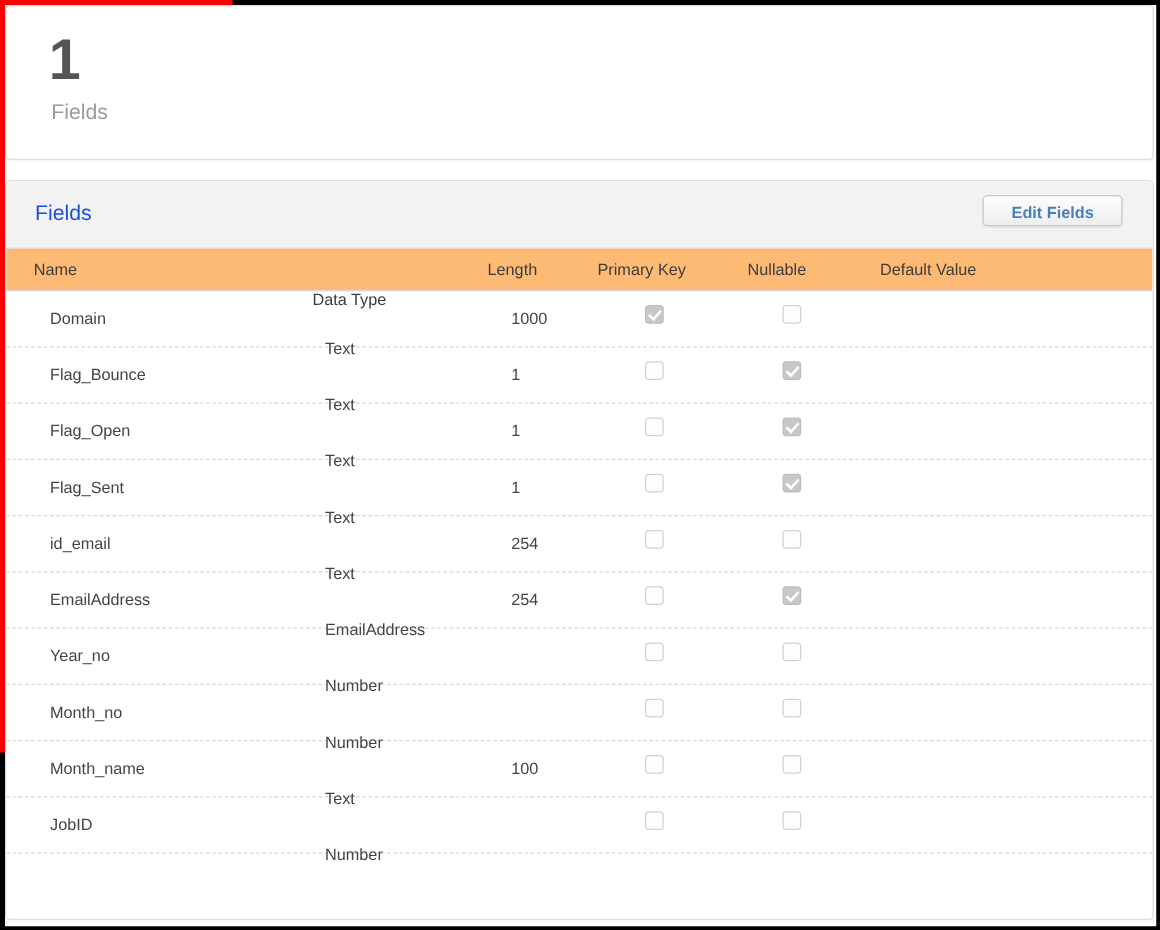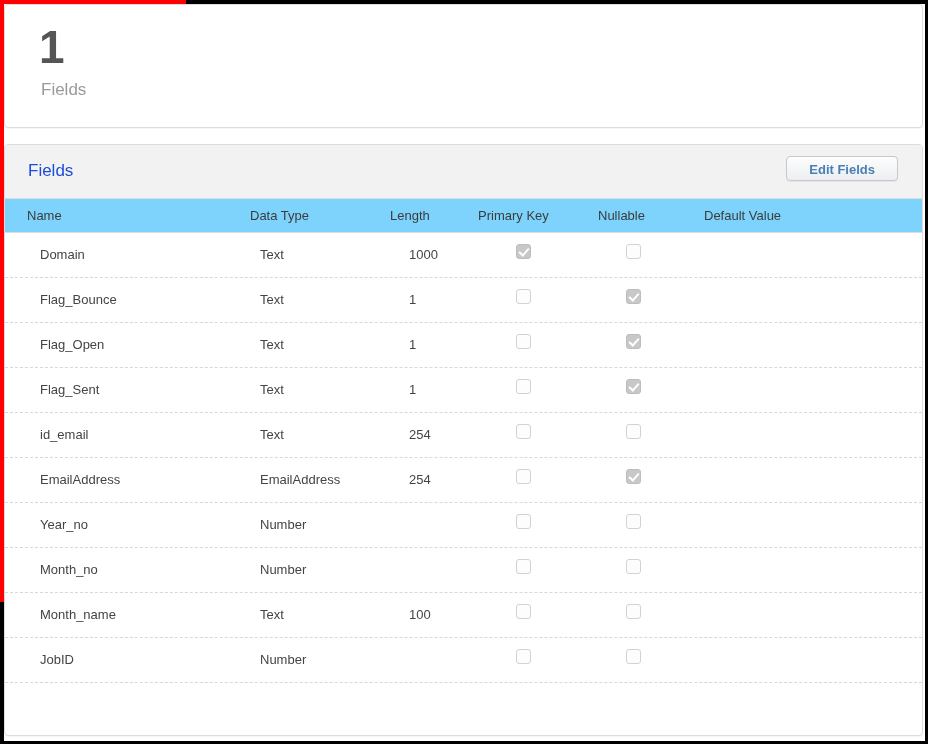--- a/index.html
+++ b/index.html
@@ -127,40 +127,40 @@
     box-sizing: border-box;
     box-shadow: 0 1px 1px rgba(0,0,0,0.06);
     cursor: pointer;
     white-space: nowrap;
   }
 
   
   .thead {
     position: relative;
     height: 33px;
-    background: #7dd3fc;
+    background: #fdba74;
     border-bottom: 1px solid #dddddd;
     padding-left: 42px;
   }
   .th, .td {
     position: absolute;
     font-size: 13px;
     line-height: 16px;
     white-space: nowrap;
   }
   .th {
     top: 9px;
     color: #3c3c3c;
   }
   .td {
     top: 14px;
     color: #444444;
   }
   .col-name   { left: 22px; }
-  .col-type   { left: 245px; }
+  .col-type   { left: 245px; margin-top: 24px; }
   .col-length { left: 385px; }
   .col-pk     { left: 473px; }
   .col-null   { left: 593px; }
   .col-def    { left: 699px; }
 
   .row {
     position: relative;
     height: 44px;
     border-bottom: 1px dashed #d8d8d8;
   }

